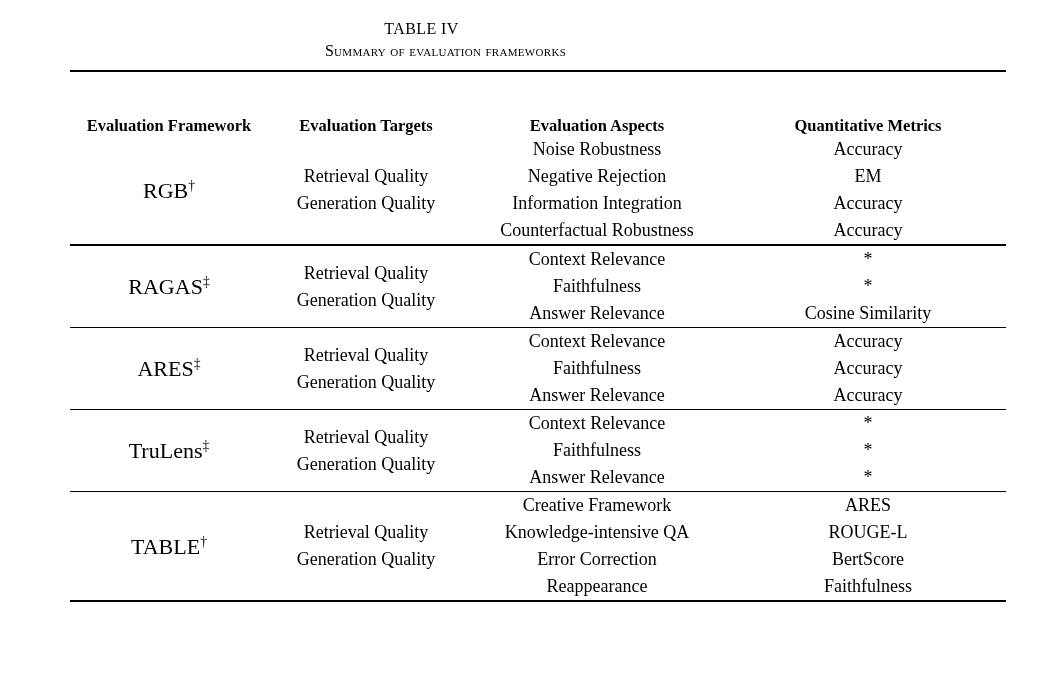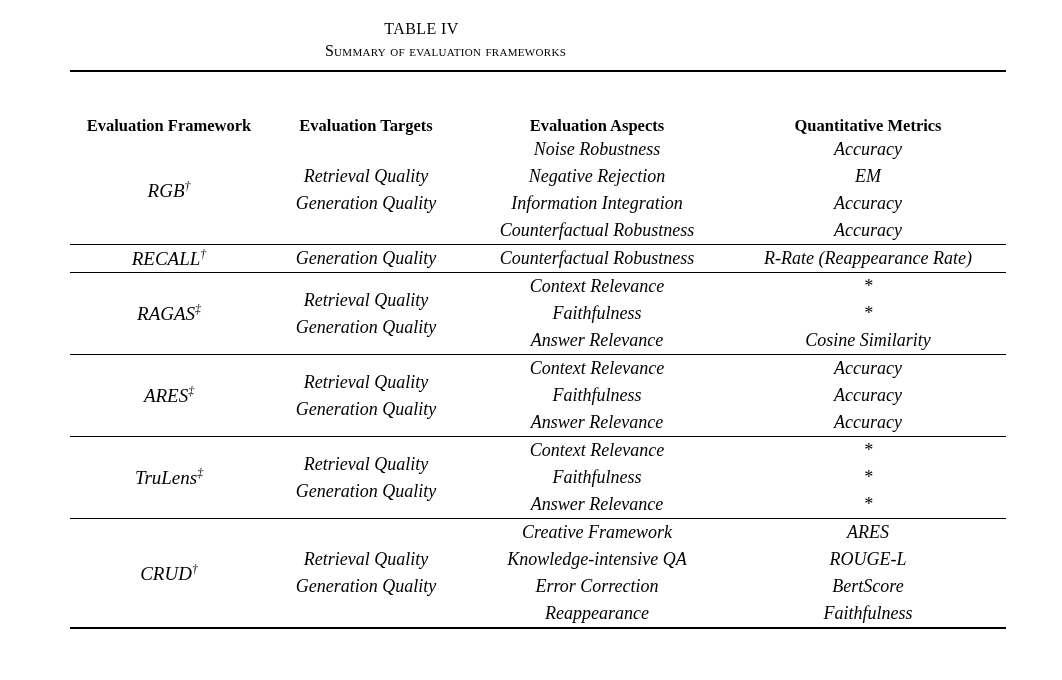--- a/index.html
+++ b/index.html
@@ -75,25 +75,24 @@
     padding: 11px 0 12px 0;
     white-space: nowrap;
   }
 
   
   .cell {
     font-size: 18px;
     line-height: 27px;
     padding: 8px 0 8px 0;
     white-space: nowrap;
-    font-style: italic;
   }
   .cell .ln { display: block; }
   .name-cell {
-    font-size: 19px;
+    font-size: 22px;
     white-space: nowrap;
   }
   sup.mark {
     font-size: 0.62em;
     vertical-align: super;
     line-height: 0;
   }
   .star {
     display: block;
     font-size: 18px;
@@ -155,32 +154,20 @@
               <span class="ln">EM</span>
               <span class="ln">Accuracy</span>
               <span class="ln">Accuracy</span>
             </td>
           </tr>
           <tr class="sep-row">
             <td colspan="4">
               <div class="sep-line"></div>
             </td>
           </tr>
-          <tr>
-            <td class="cell name-cell"><span>RECALL</span><sup class="mark">†</sup></td>
-            <td class="cell">
-              <span class="ln">Generation Quality</span>
-            </td>
-            <td class="cell">
-              <span class="ln">Counterfactual Robustness</span>
-            </td>
-            <td class="cell">
-              <span class="ln">R-Rate (Reappearance Rate)</span>
-            </td>
-          </tr>
           <tr class="sep-row">
             <td colspan="4">
               <div class="sep-line"></div>
             </td>
           </tr>
           <tr>
             <td class="cell name-cell"><span>RAGAS</span><sup class="mark">‡</sup></td>
             <td class="cell">
               <span class="ln">Retrieval Quality</span>
               <span class="ln">Generation Quality</span>
@@ -239,21 +226,21 @@
               <span class="star">*</span>
               <span class="star">*</span>
             </td>
           </tr>
           <tr class="sep-row">
             <td colspan="4">
               <div class="sep-line"></div>
             </td>
           </tr>
           <tr>
-            <td class="cell name-cell"><span>CRUD</span><sup class="mark">†</sup></td>
+            <td class="cell name-cell"><span>TABLE</span><sup class="mark">†</sup></td>
             <td class="cell">
               <span class="ln">Retrieval Quality</span>
               <span class="ln">Generation Quality</span>
             </td>
             <td class="cell">
               <span class="ln">Creative Framework</span>
               <span class="ln">Knowledge-intensive QA</span>
               <span class="ln">Error Correction</span>
               <span class="ln">Reappearance</span>
             </td>

